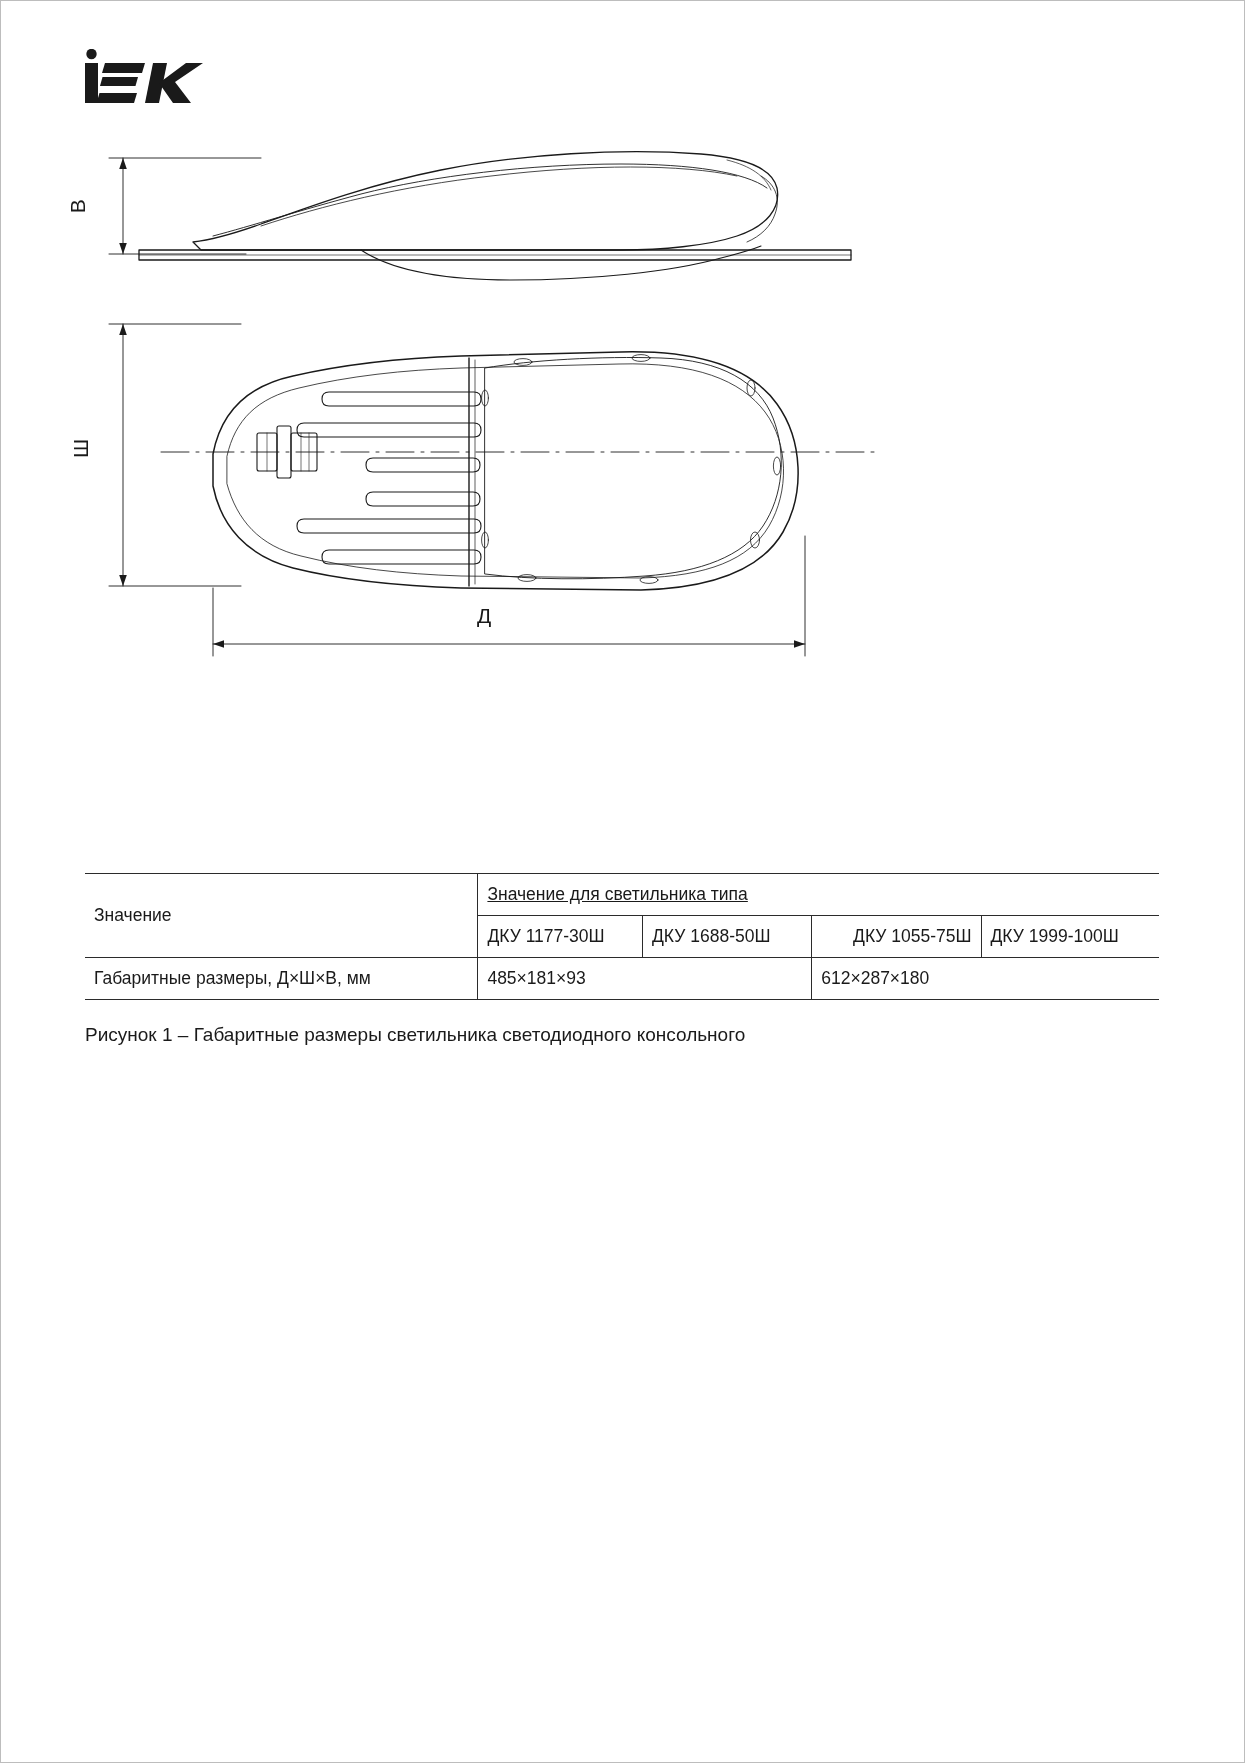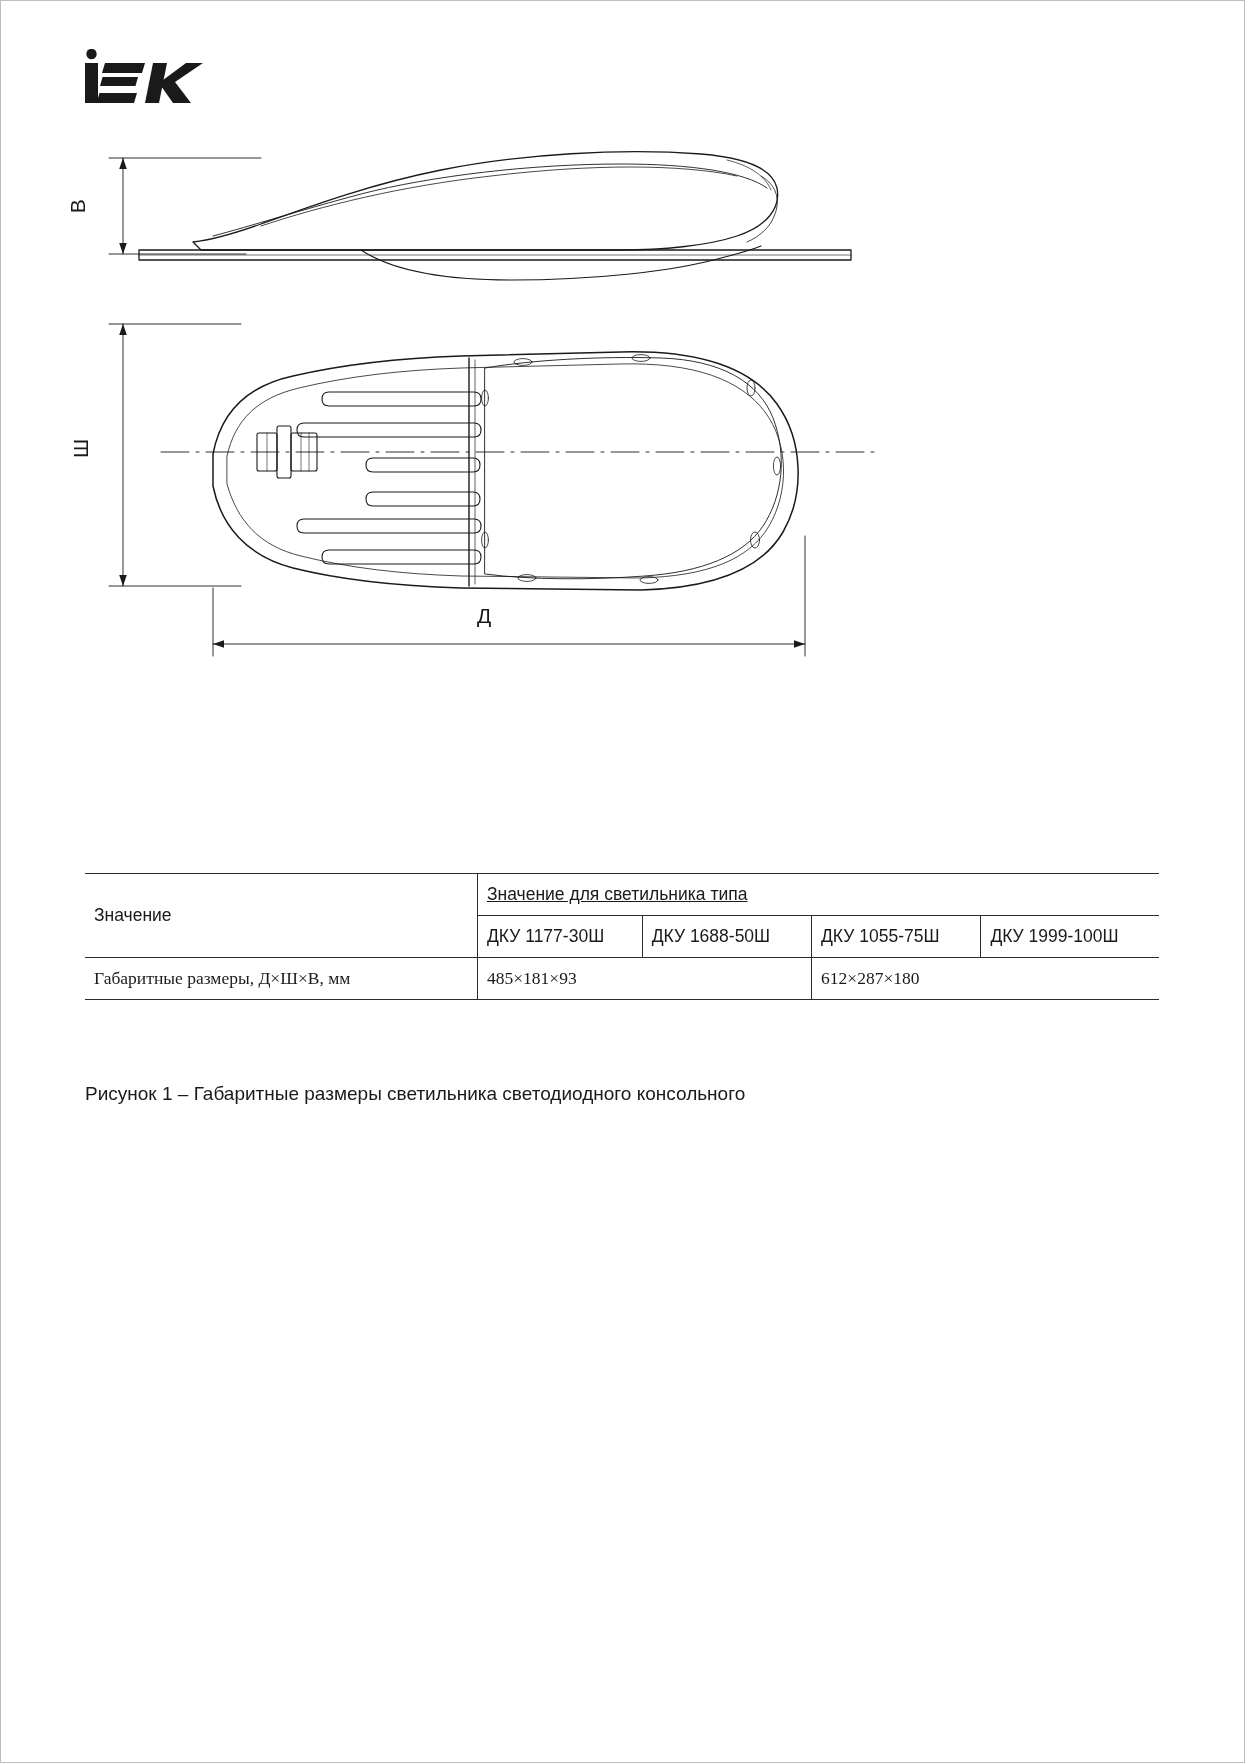--- a/index.html
+++ b/index.html
@@ -60,34 +60,34 @@
     border-collapse: collapse;
     font-size: 17.5px;
     color: #1a1a1a;
   }
   .spec-table td {
     padding: 10px 9px;
     vertical-align: middle;
     border: none;
   }
   .spec-table tr.top-line td { border-top: 1.6px solid #2b2b2b; }
-  .spec-table tr.bot-line td { border-bottom: 1.6px solid #2b2b2b; font-family: Liberation Serif, serif; }
+  .spec-table tr.bot-line td { border-bottom: 1.6px solid #2b2b2b; }
   .spec-table td.vline-l { border-left: 1.1px solid #2b2b2b; }
   .spec-table td.hline-b { border-bottom: 1.1px solid #2b2b2b; text-decoration: underline; }
   .col-param { width: 400px; }
   .col-a { width: 155px; }
   .col-b { width: 160px; }
-  .col-c { width: 160px; }
+  .col-c { width: 160px; text-align: right; }
   .col-d { width: 170px; }
 
   
   .caption {
     position: absolute;
     left: 84px;
-    top: 1082px;
+    top: 1023px;
     font-size: 19px;
     color: #1a1a1a;
   }
 </style>
 </head>
 <body>
 
 <div class="page">
 
   <div class="logo">

